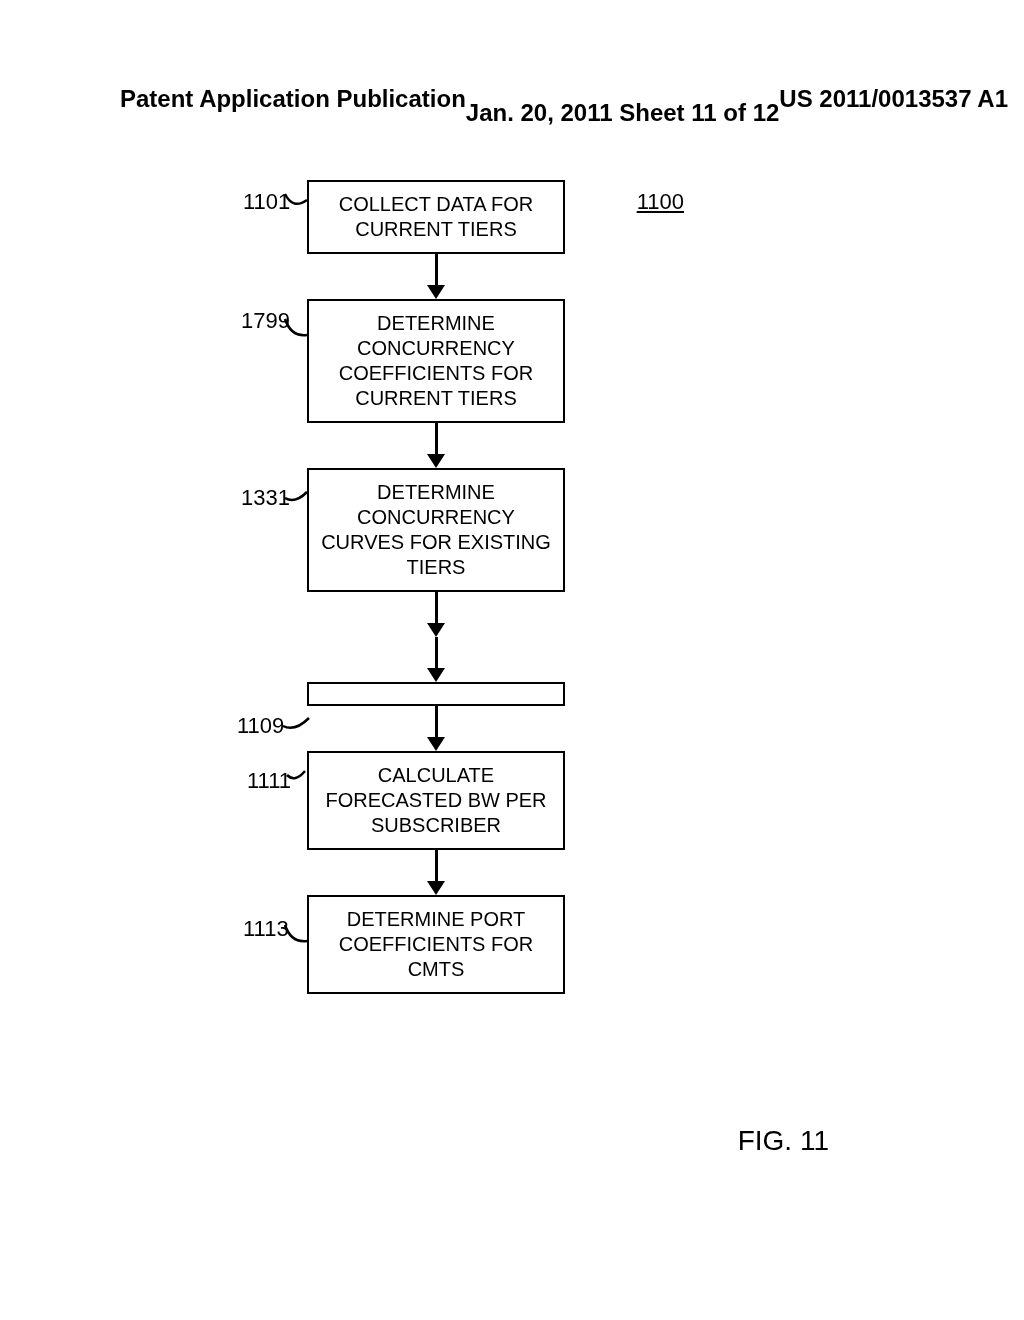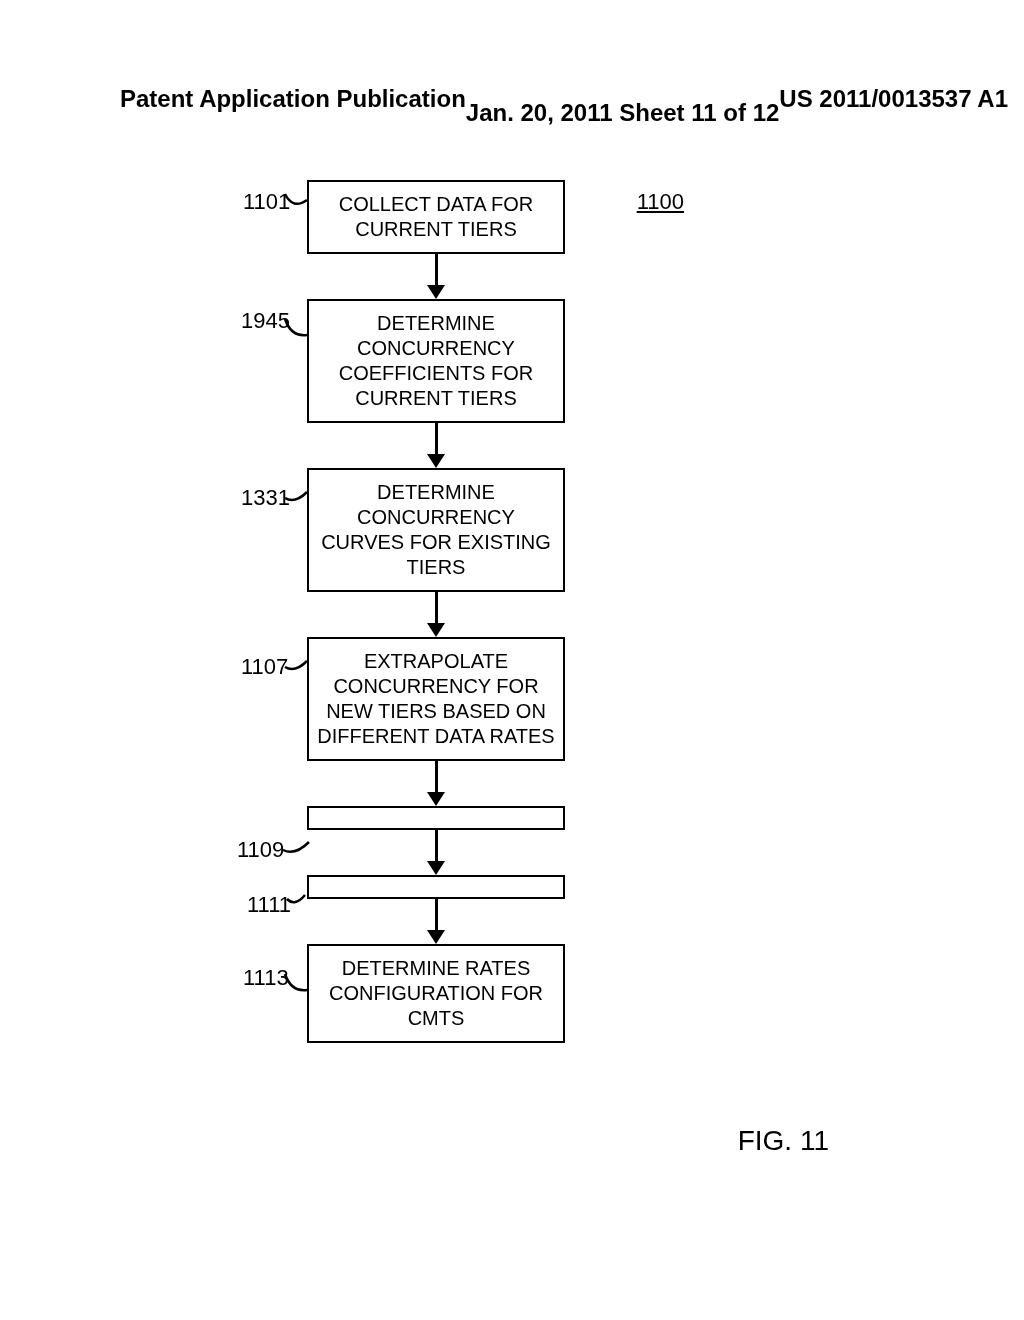--- a/index.html
+++ b/index.html
@@ -131,21 +131,21 @@
     <span>COLLECT DATA FOR CURRENT TIERS</span>
   </div>
 
   <div class="arrow">
     <div class="arrow-line"></div>
     <div class="arrow-head"></div>
   </div>
 
   <div class="box">
     <div class="box-label label-pos-1103">
-      <span>1945</span>
+      <span>1799</span>
       <svg class="connector-svg" width="30" height="30" style="left:42px; top:10px;">
         <path d="M 2 2 Q 8 20 24 18" stroke="black" stroke-width="2.5" fill="none"></path>
       </svg>
     </div>
     <span>DETERMINE CONCURRENCY COEFFICIENTS FOR CURRENT TIERS</span>
   </div>
 
   <div class="arrow">
     <div class="arrow-line"></div>
     <div class="arrow-head"></div>
@@ -159,29 +159,20 @@
       </svg>
     </div>
     <span>DETERMINE CONCURRENCY CURVES FOR EXISTING TIERS</span>
   </div>
 
   <div class="arrow">
     <div class="arrow-line"></div>
     <div class="arrow-head"></div>
   </div>
 
-  <div class="box">
-    <div class="box-label label-pos-1107">
-      <span>1107</span>
-      <svg class="connector-svg" width="30" height="20" style="left:42px; top:6px;">
-        <path d="M 2 8 Q 12 14 24 2" stroke="black" stroke-width="2.5" fill="none"></path>
-      </svg>
-    </div>
-    <span>EXTRAPOLATE CONCURRENCY FOR NEW TIERS BASED ON DIFFERENT DATA RATES</span>
-  </div>
 
   <div class="arrow">
     <div class="arrow-line"></div>
     <div class="arrow-head"></div>
   </div>
 
   <div class="box">
     <div class="box-label label-pos-1109">
       <span>1109</span>
       <svg class="connector-svg" width="32" height="20" style="left:44px; top:2px;">
@@ -195,32 +186,33 @@
     <div class="arrow-head"></div>
   </div>
 
   <div class="box">
     <div class="box-label label-pos-1111">
       <span>1111</span>
       <svg class="connector-svg" width="22" height="18" style="left:38px; top:2px;">
         <path d="M 2 6 Q 10 14 20 2" stroke="black" stroke-width="2.5" fill="none"></path>
       </svg>
     </div>
+    <span>CALCULATE FORECASTED BW PER SUBSCRIBER</span>
   </div>
 
   <div class="arrow">
     <div class="arrow-line"></div>
     <div class="arrow-head"></div>
   </div>
 
   <div class="box">
     <div class="box-label label-pos-1113">
       <span>1113</span>
       <svg class="connector-svg" width="26" height="24" style="left:40px; top:8px;">
         <path d="M 2 2 Q 8 20 24 18" stroke="black" stroke-width="2.5" fill="none"></path>
       </svg>
     </div>
-    <span>DETERMINE RATES CONFIGURATION FOR CMTS</span>
+    <span>DETERMINE PORT COEFFICIENTS FOR CMTS</span>
   </div>
 
 </div>
 
 <div class="fig-label">FIG. 11</div>
 
 </body></html>

